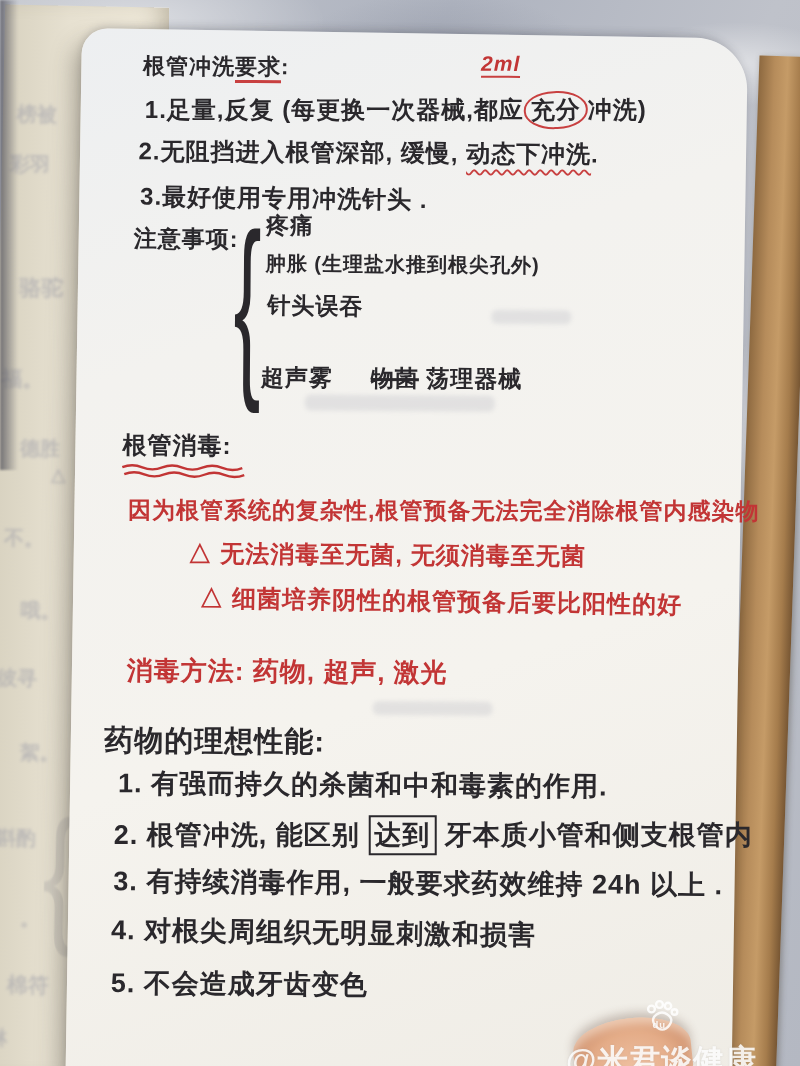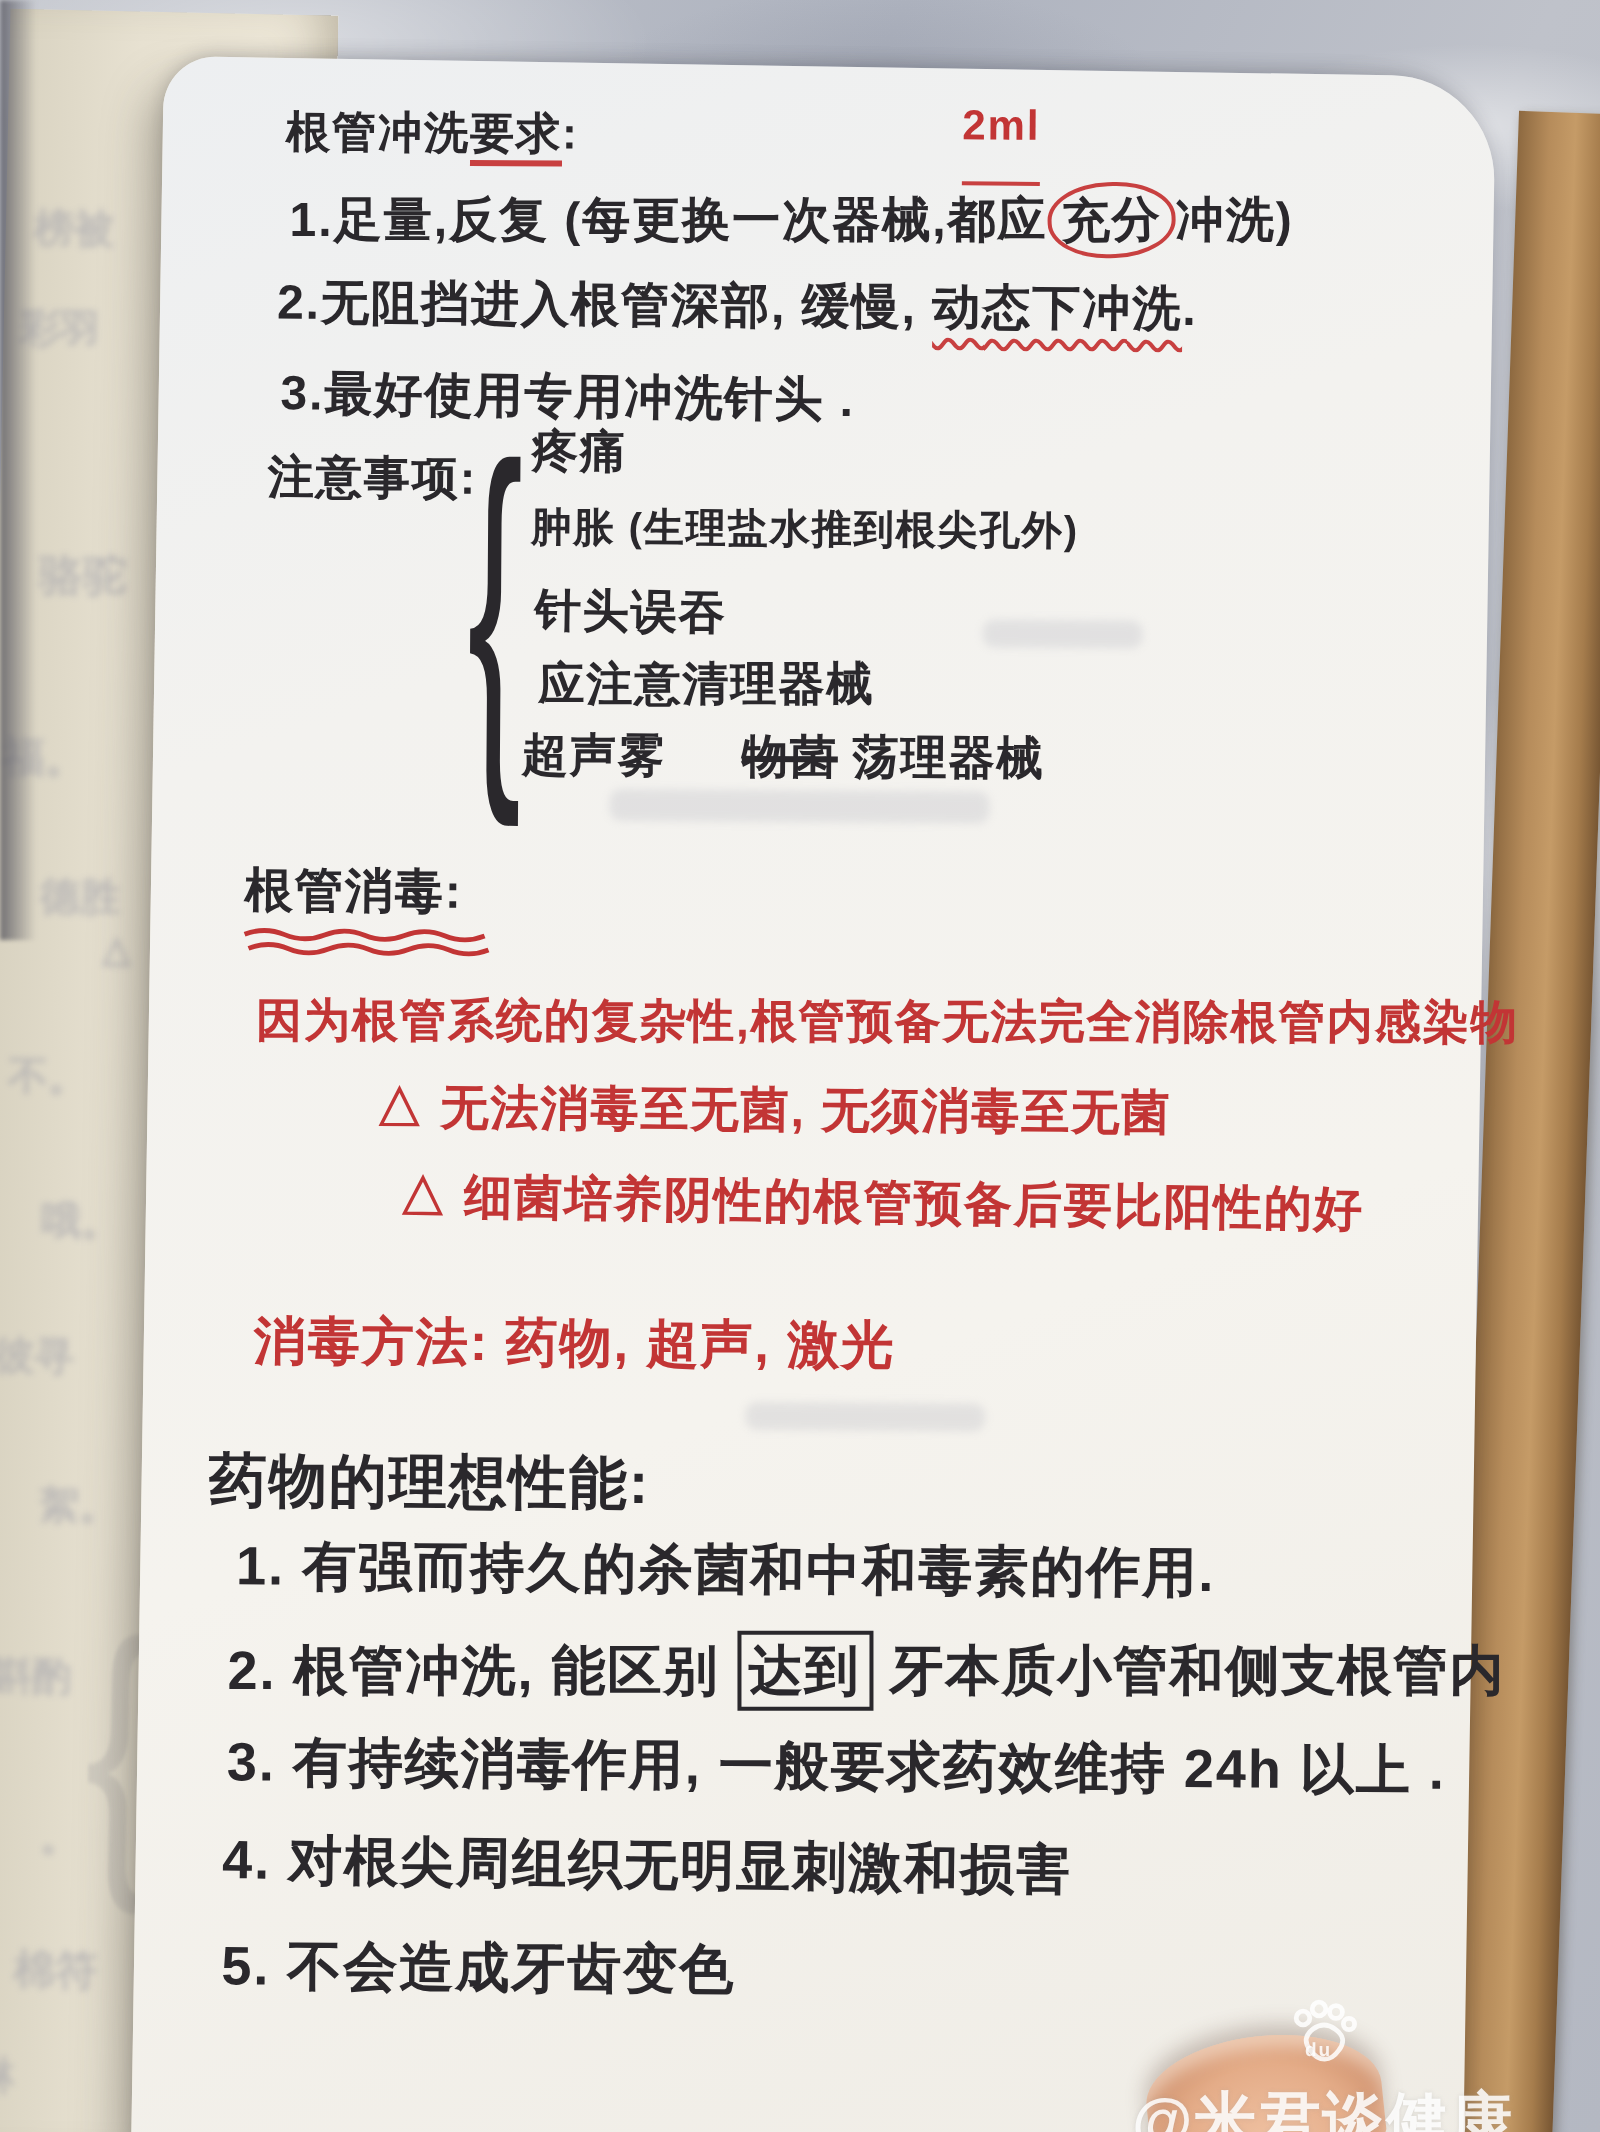--- a/index.html
+++ b/index.html
@@ -49,21 +49,21 @@
   }
   .content{position:absolute;inset:0;transform:rotate(-.5deg);}
   .ink{color:#2a282c;font-weight:600;letter-spacing:1px;white-space:nowrap;position:absolute;}
   .red{color:#c23535;font-weight:600;letter-spacing:1px;white-space:nowrap;position:absolute;}
   .u-solid{border-bottom:3px solid #c84040;padding-bottom:1px;}
   .u-wavy{text-decoration:underline;text-decoration-style:wavy;text-decoration-color:#c84040;text-decoration-thickness:2px;text-underline-offset:7px;}
   .circled{border:2.4px solid #c84040;border-radius:48%;padding:1px 5px;display:inline-block;transform:rotate(-2deg);}
   .boxed{border:2.6px solid #2a282c;padding:0 4px;display:inline-block;}
   .struck{text-decoration:line-through;text-decoration-thickness:3px;margin-left:38px;}
   .brace-glyph{position:absolute;font-size:132px;font-weight:300;color:#2a282c;transform:scale(.62,1.5);transform-origin:center;}
-  .ann-2ml{position:absolute;font-size:21px;border-bottom:2px solid #c84040;padding-bottom:15px;}
+  .ann-2ml{position:absolute;font-size:21px;font-style:italic;border-bottom:2px solid #c84040;padding-bottom:0;}
   .page-ghost{position:absolute;background:#b9bac2;opacity:.30;filter:blur(2.2px);border-radius:6px;}
   
   .finger{
     position:absolute;left:573px;top:1018px;width:118px;height:58px;z-index:4;
     border-radius:52% 52% 10% 10%;transform:rotate(-6deg);
     background:radial-gradient(ellipse at 50% 110%,#f2c7a9 0%,#e4ac88 55%,#cd8f6c 85%,#b97a58 100%);
     box-shadow:0 -5px 10px rgba(90,60,45,.28), inset 0 6px 8px rgba(255,240,225,.55);
   }
   
   .watermark{
@@ -125,21 +125,20 @@
   <div class="ink" style="left:64px;top:150px;font-size:24px;transform:rotate(.3deg);">
     <span>3.</span><span>最好使用专用冲洗针头 .</span>
   </div>
 
   <div class="ink" style="left:58px;top:192px;font-size:23px;">注意事项:</div>
   <div class="brace-glyph" style="left:150px;top:196px;">{</div>
 
   <div class="ink" style="left:190px;top:178px;font-size:23px;">疼痛</div>
   <div class="ink" style="left:190px;top:218px;font-size:20px;">肿胀 (生理盐水推到根尖孔外)</div>
   <div class="ink" style="left:192px;top:258px;font-size:23px;transform:rotate(.5deg);">针头误吞</div>
-  <div class="ink" style="left:194px;top:294px;font-size:23px;transform:rotate(-.5deg);">应注意清理器械</div>
   <div class="ink" style="left:186px;top:330px;font-size:23px;">
     <span>超声雾</span><span class="struck">物菌</span><span> 荡理器械</span>
   </div>
 
   <div class="ink" style="left:48px;top:398px;font-size:24px;">根管消毒:</div>
   <svg class="wave-svg" style="left:46px;top:432px;" width="128" height="15" viewBox="0 0 128 15">
     <path d="M2 4 Q12 0 22 4 T42 4 T62 4 T82 4 T102 4 T122 4" stroke="#c23535" fill="none" stroke-width="2.4"></path>
     <path d="M4 11 Q14 7 24 11 T44 11 T64 11 T84 11 T104 11 T124 11" stroke="#c23535" fill="none" stroke-width="2.4"></path>
   </svg>
 

